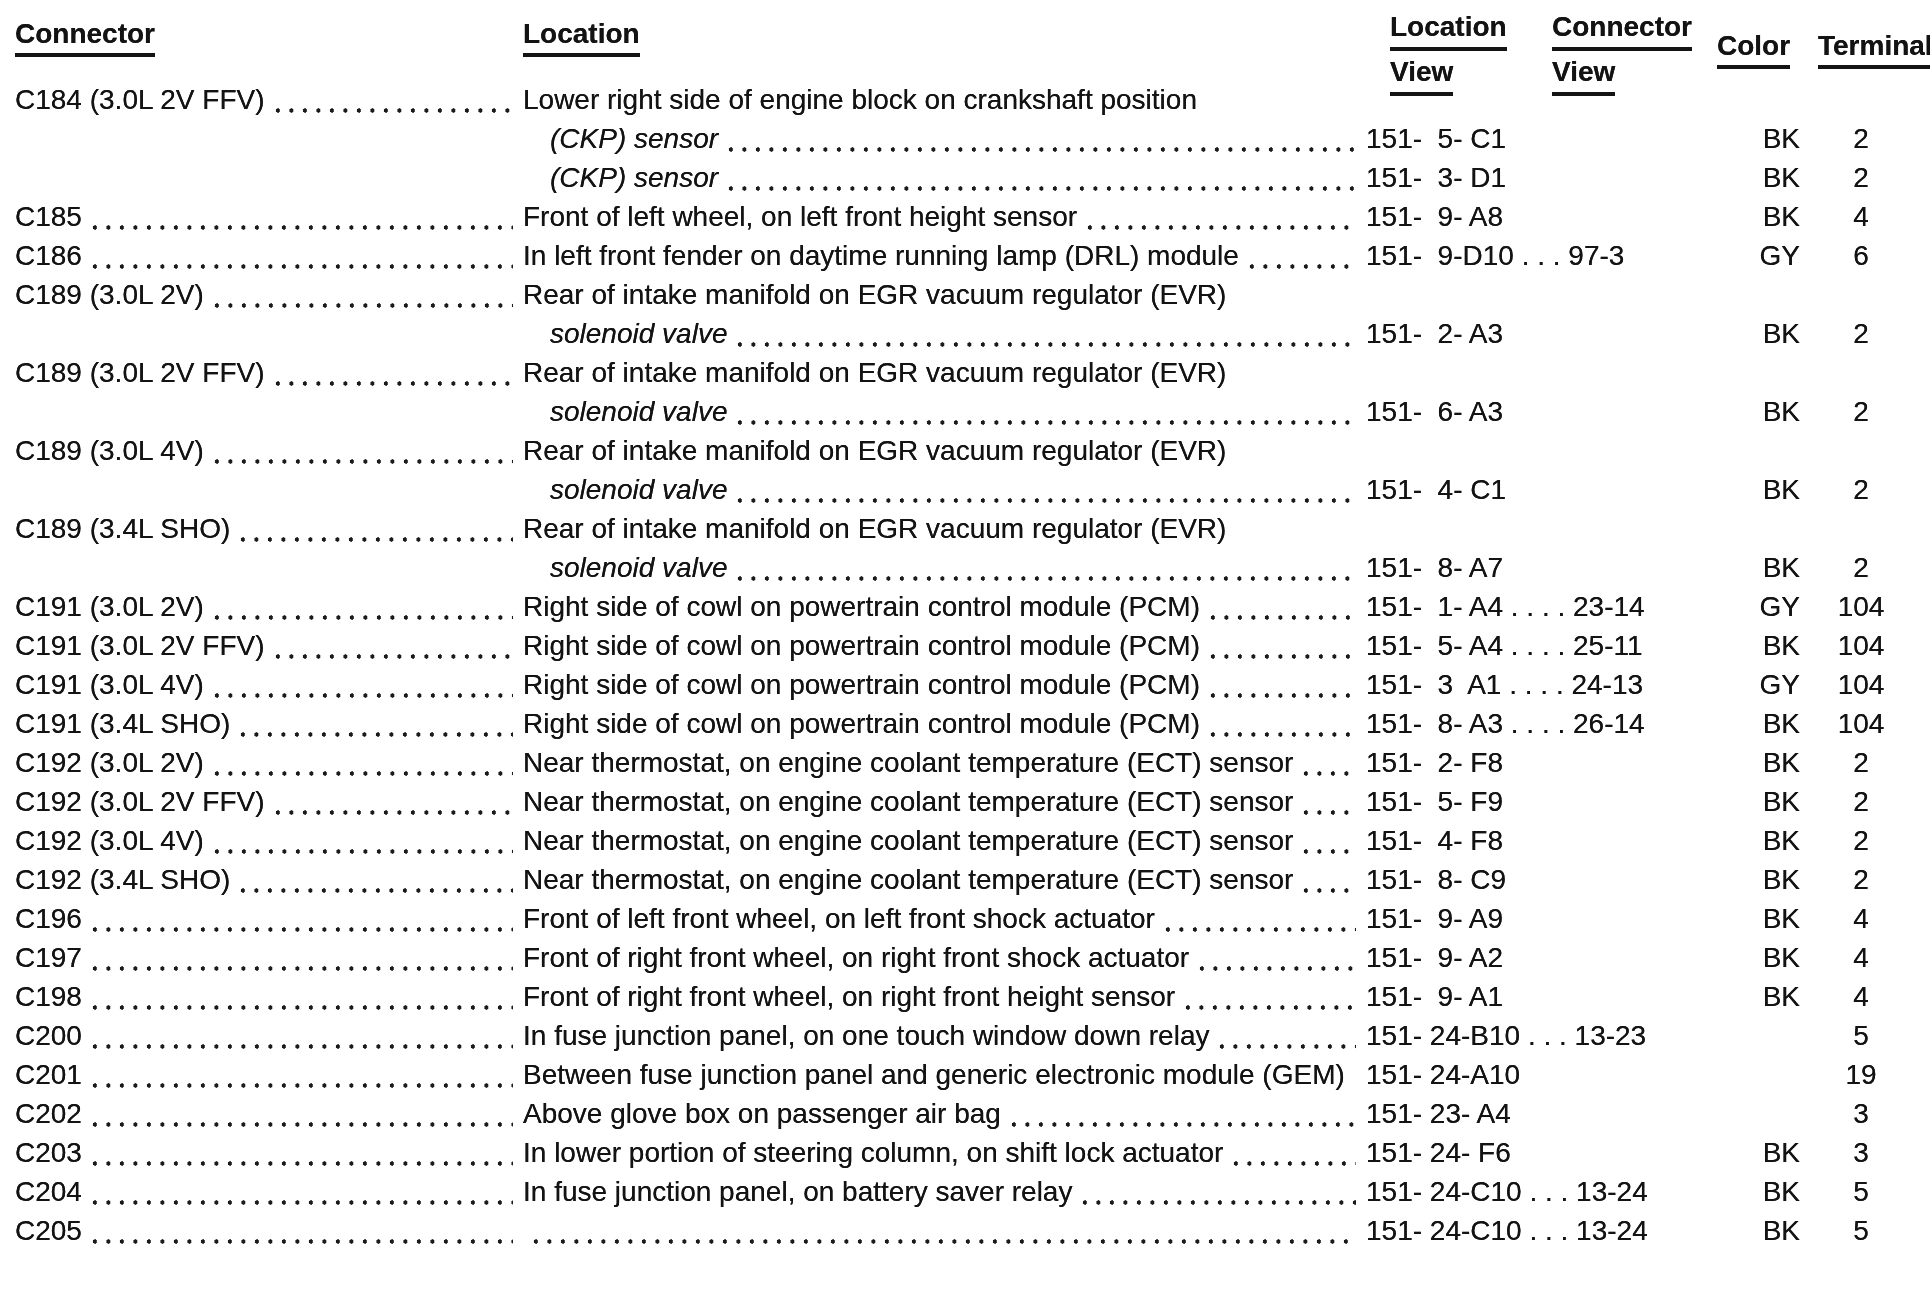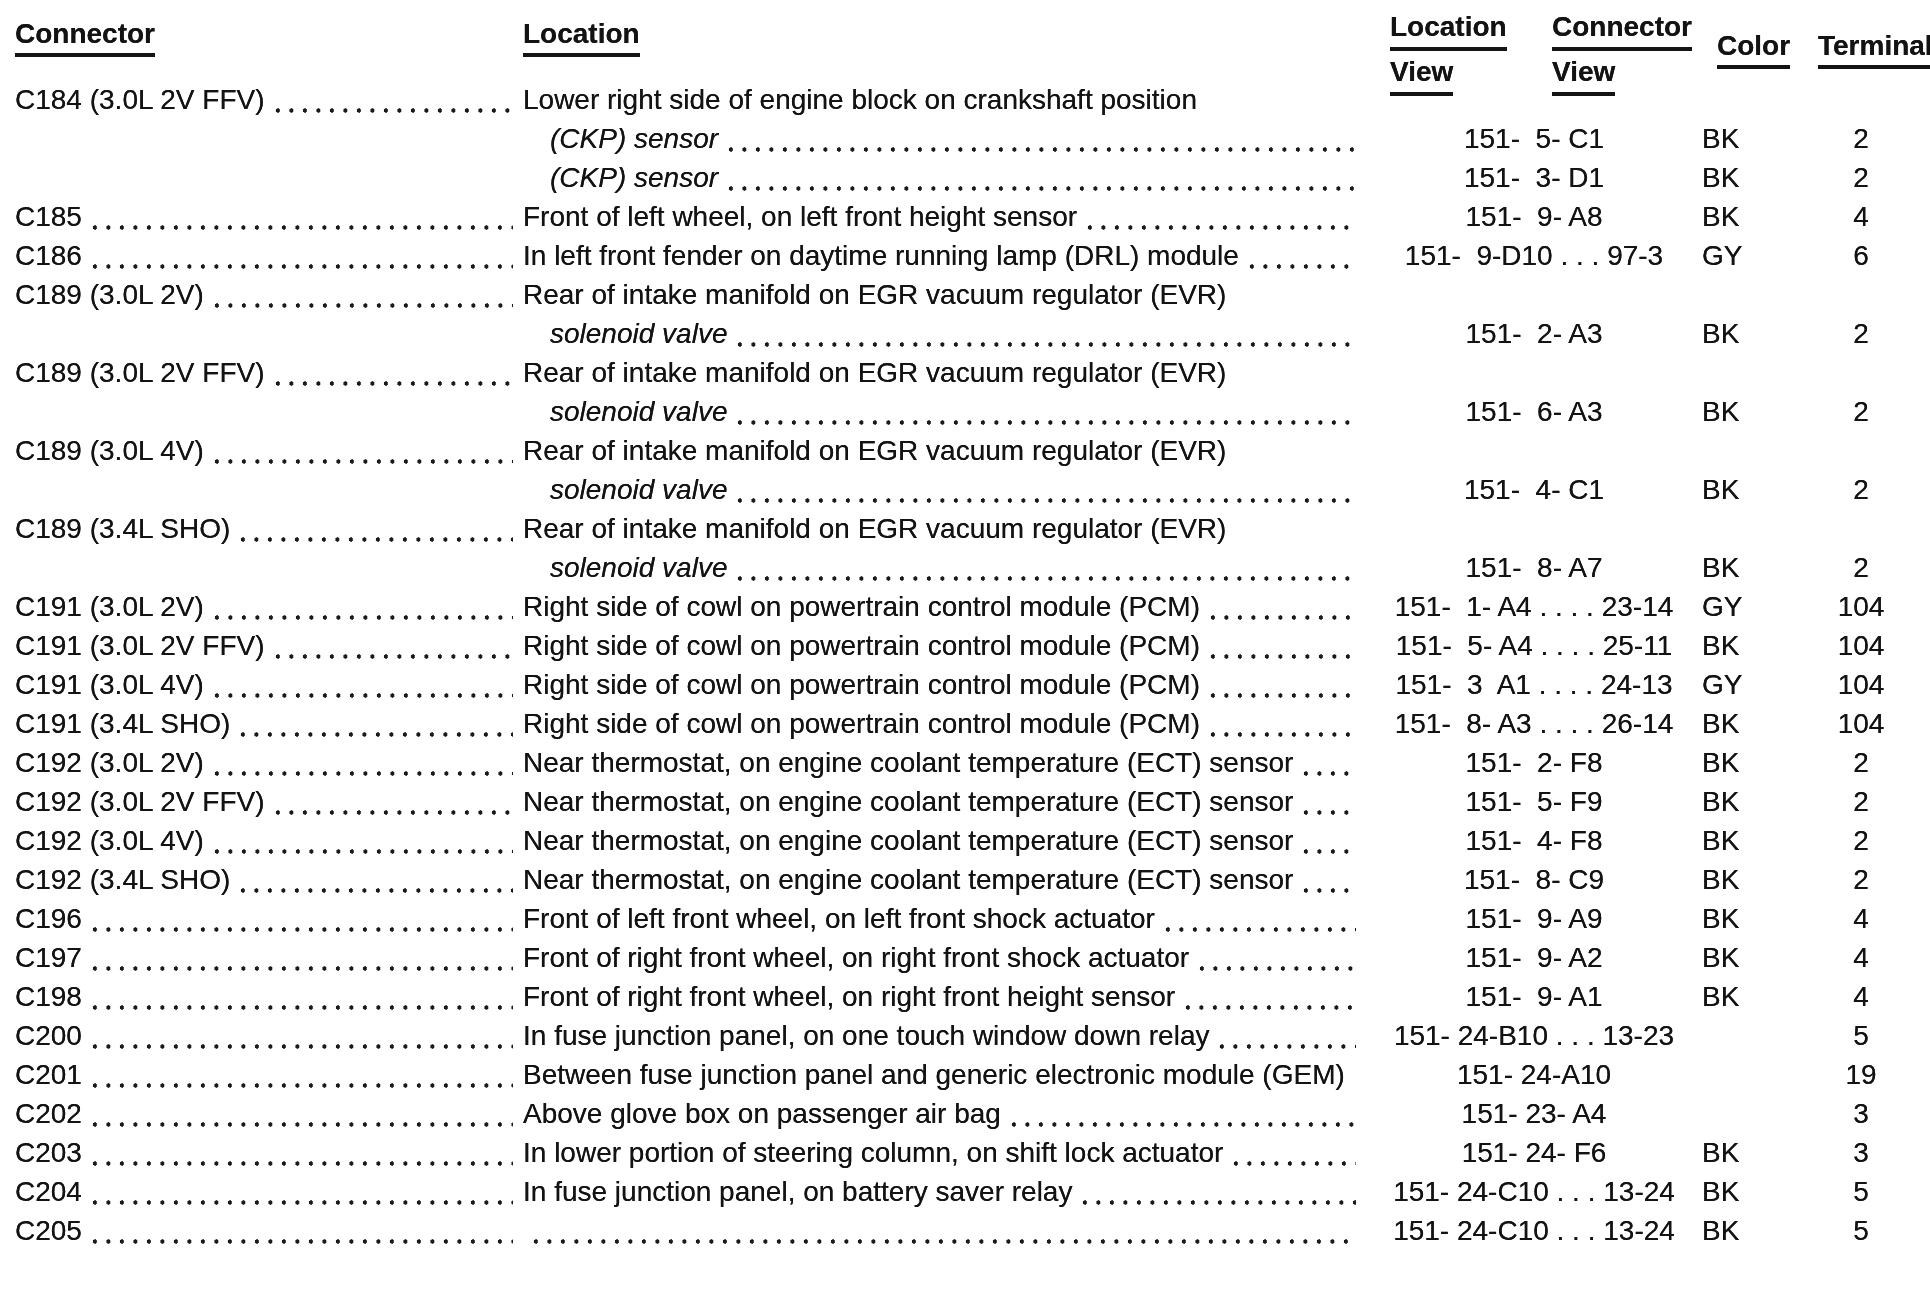--- a/index.html
+++ b/index.html
@@ -23,22 +23,22 @@
   .twoline div{line-height:34px;}
   .h-color{left:1717px;top:20px;text-decoration:underline;}
   .h-term{left:1818px;top:20px;}
 
   
   .tbl{position:absolute;top:80px;left:15px;right:8px;}
   .line{display:flex;height:39px;line-height:39px;align-items:stretch;}
   .c-conn{width:508px;display:flex;flex:0 0 auto;}
   .c-loc{width:843px;display:flex;flex:0 0 auto;box-sizing:border-box;text-align:right;}
   .c-loc.indent{padding-left:27px;font-style:italic;}
-  .c-views{width:336px;flex:0 0 auto;white-space:pre;text-align:center;}
-  .c-color{width:98px;flex:0 0 auto;text-align:left;}
+  .c-views{width:336px;flex:0 0 auto;white-space:pre;}
+  .c-color{width:98px;flex:0 0 auto;text-align:right;}
   .c-term{flex:1 1 auto;text-align:center;}
   .t{white-space:nowrap;}
   .leader{
     flex:1 1 auto;
     margin-left:9px;margin-right:10px;
     background-image:radial-gradient(circle 2.2px at 4px 4.5px, #1a1a1a 92%, rgba(0,0,0,0) 100%);
     background-size:13.5px 9px;
     background-repeat:repeat-x;
     background-position:0 26px;
   }

